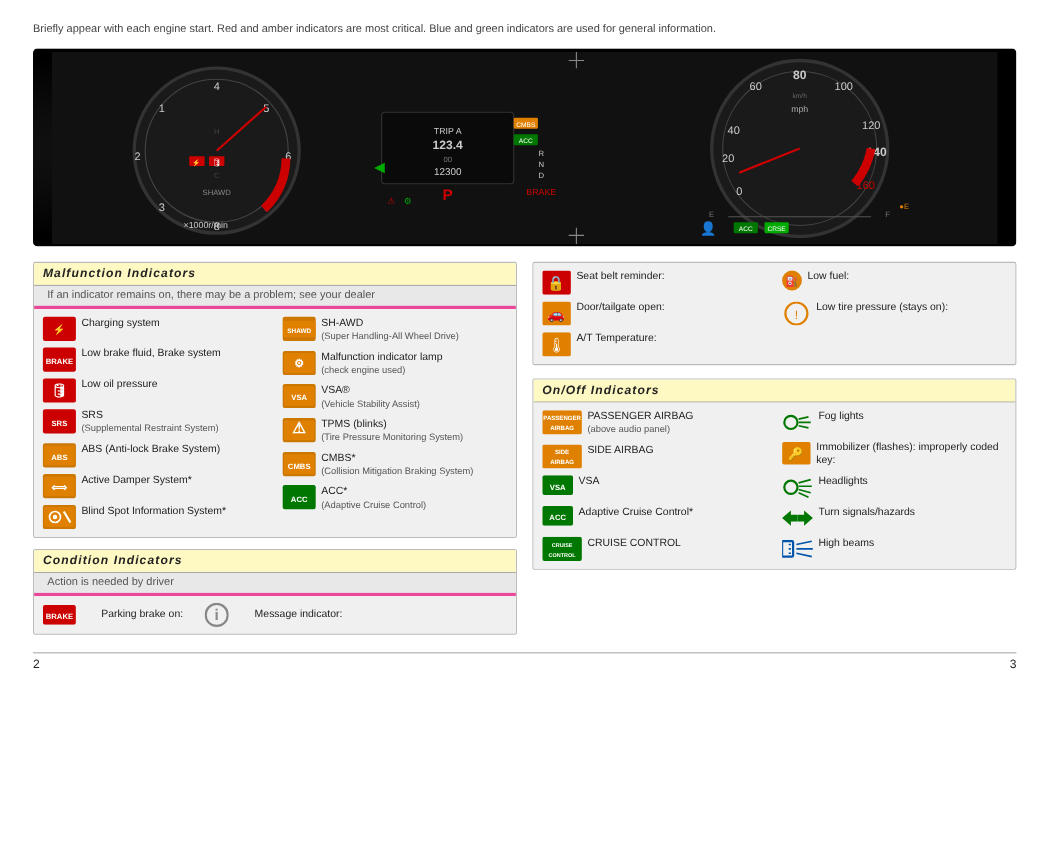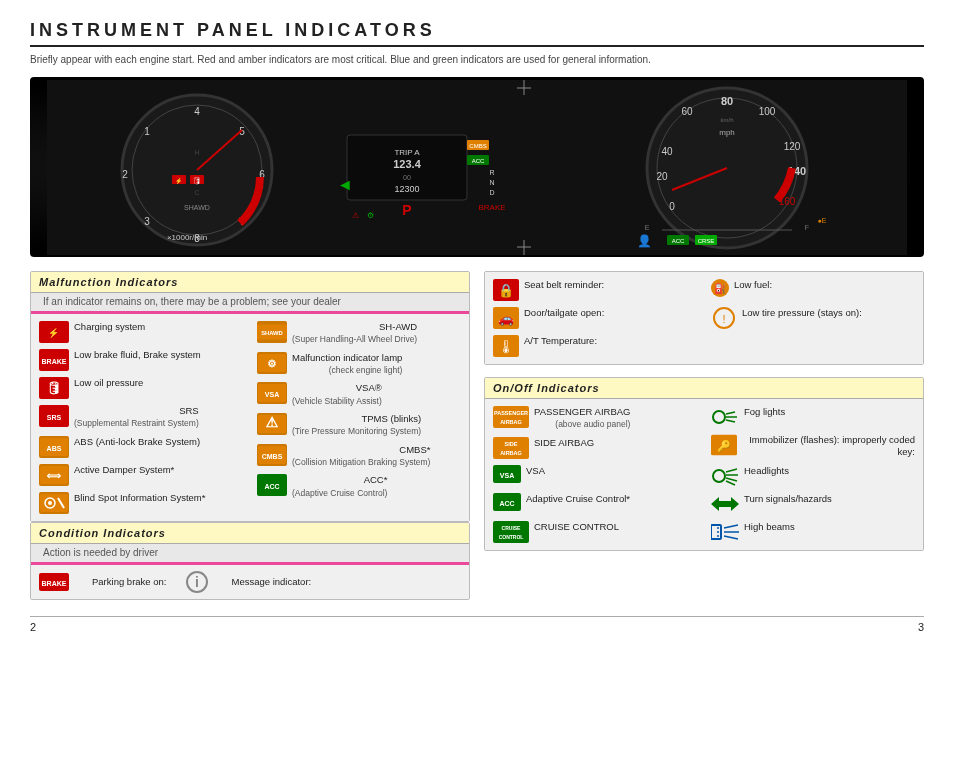--- a/index.html
+++ b/index.html
@@ -118,21 +118,20 @@
       color: #fff;
     }
     .icon-red { background: #cc0000; }
     .icon-amber { background: #cc7700; }
     .icon-green { background: #007700; }
 
     .indicator-text {
       font-size: 9.5px;
       line-height: 1.3;
       color: #222;
-      text-align: right;
     }
     .indicator-text .sub {
       font-size: 8.5px;
       color: #555;
     }
 
     
     .right-section {
       display: flex;
       flex-direction: column;
@@ -167,21 +166,20 @@
       border-radius: 50%;
       background: #e08000;
       flex-shrink: 0;
     }
   </style>
 </head>
 <body>
 
 <div class="page-wrapper">
 
-  <div class="page-title">INSTRUMENT PANEL INDICATORS</div>
   <div class="page-subtitle">Briefly appear with each engine start. Red and amber indicators are most critical.
 Blue and green indicators are used for general information.</div>
 
   <div class="dashboard-img">
     <div class="dashboard-img-inner">
 
       <svg width="860" height="175" viewBox="0 0 860 175">
 
         <rect width="860" height="175" fill="#111"></rect>
 
@@ -371,21 +369,21 @@
                 <div class="indicator-text">SH-AWD<br><span class="sub">(Super Handling-All Wheel Drive)</span></div>
               </div>
 
               <div class="indicator-item">
                 <div class="indicator-icon icon-amber">
                   <svg width="28" height="18" viewBox="0 0 28 18">
                       <rect width="28" height="18" rx="2" fill="#e08000"></rect>
                       <text x="14" y="13" fill="white" font-size="10" text-anchor="middle">⚙</text>
                     </svg>
                 </div>
-                <div class="indicator-text">Malfunction indicator lamp<br><span class="sub">(check engine light)</span></div>
+                <div class="indicator-text">Malfunction indicator lamp<br><span class="sub">(check engine used)</span></div>
               </div>
 
               <div class="indicator-item">
                 <div class="indicator-icon icon-amber">
                   <svg width="28" height="18" viewBox="0 0 28 18">
                       <rect width="28" height="18" rx="2" fill="#e08000"></rect>
                       <text x="14" y="13" fill="white" font-size="7" text-anchor="middle" font-weight="bold">VSA</text>
                     </svg>
                 </div>
                 <div class="indicator-text">VSA®<br><span class="sub">(Vehicle Stability Assist)</span></div>
@@ -419,21 +417,21 @@
                     </svg>
                 </div>
                 <div class="indicator-text">ACC*<br><span class="sub">(Adaptive Cruise Control)</span></div>
               </div>
             </div>
 
           </div>
         </div>
       </div>
 
-      <div class="section-box" style="">
+      <div class="section-box" style="margin-top:10px;">
         <div class="section-header">Condition Indicators</div>
         <div class="section-subtitle">Action is needed by driver</div>
         <div class="condition-body">
 
           <div class="condition-item">
             <svg width="30" height="18" viewBox="0 0 30 18">
                 <rect width="30" height="18" rx="2" fill="#cc0000"></rect>
                 <text x="15" y="13" fill="white" font-size="7" text-anchor="middle" font-weight="bold">BRAKE</text>
               </svg>
             <div class="indicator-text">Parking brake on:</div>

